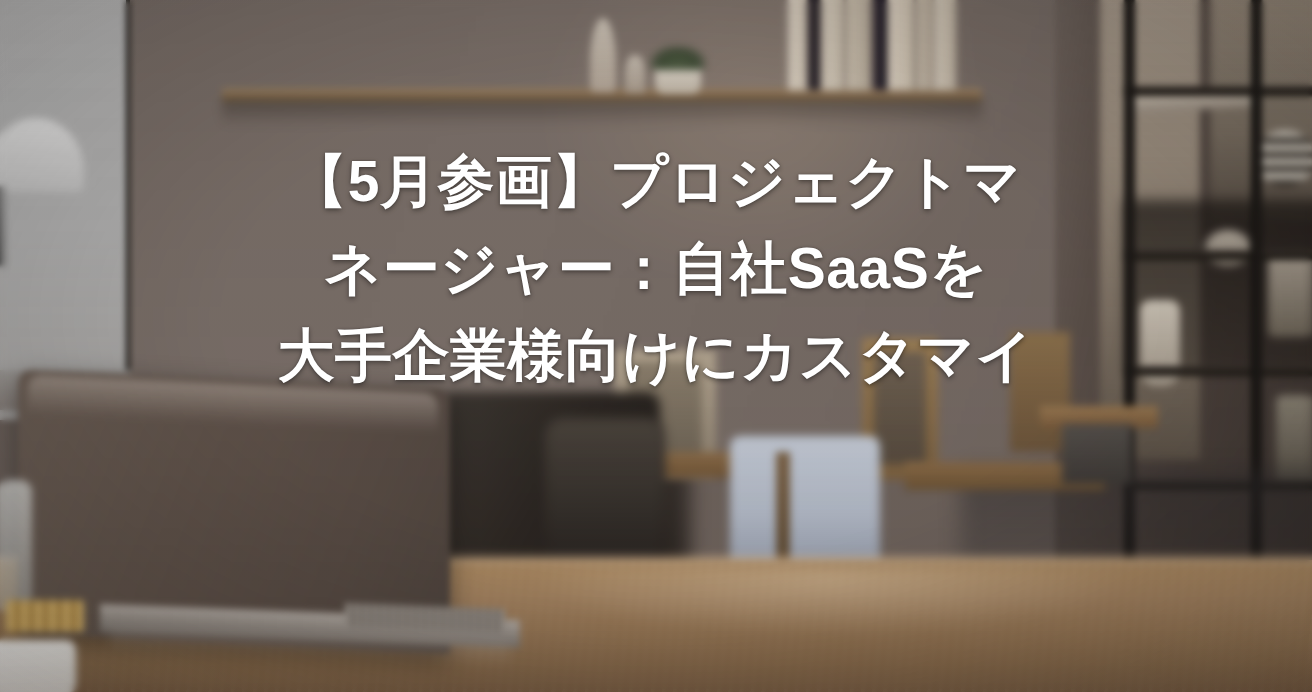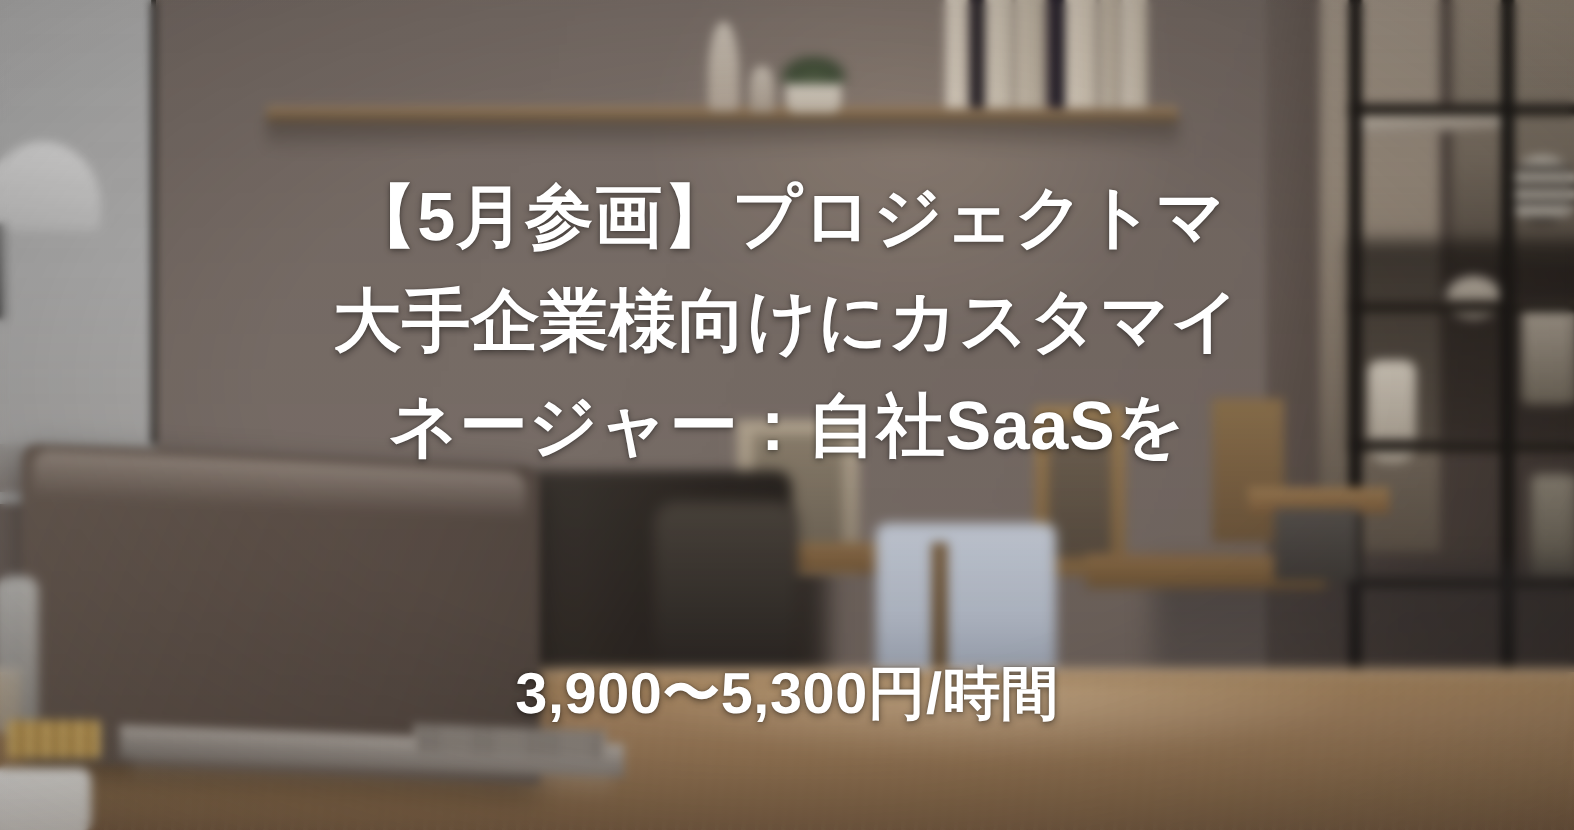--- a/index.html
+++ b/index.html
@@ -572,21 +572,20 @@
 
     <div class="photo-blur"></div>
     <div class="photo-tone"></div>
     <div class="photo-vignette"></div>
   </div>
 
   <div class="overlay">
 
     <h1 class="headline">
       <span class="ln">【5月参画】プロジェクトマ</span>
+      <span class="ln">ネージャー：自社SaaSを</span>
       <span class="ln">大手企業様向けにカスタマイ</span>
-      <span class="ln">ネージャー：自社SaaSを</span>
     </h1>
 
-    <div class="price">3,900〜5,300円/時間</div>
 
   </div>
 
 </div>
 
 </body></html>

